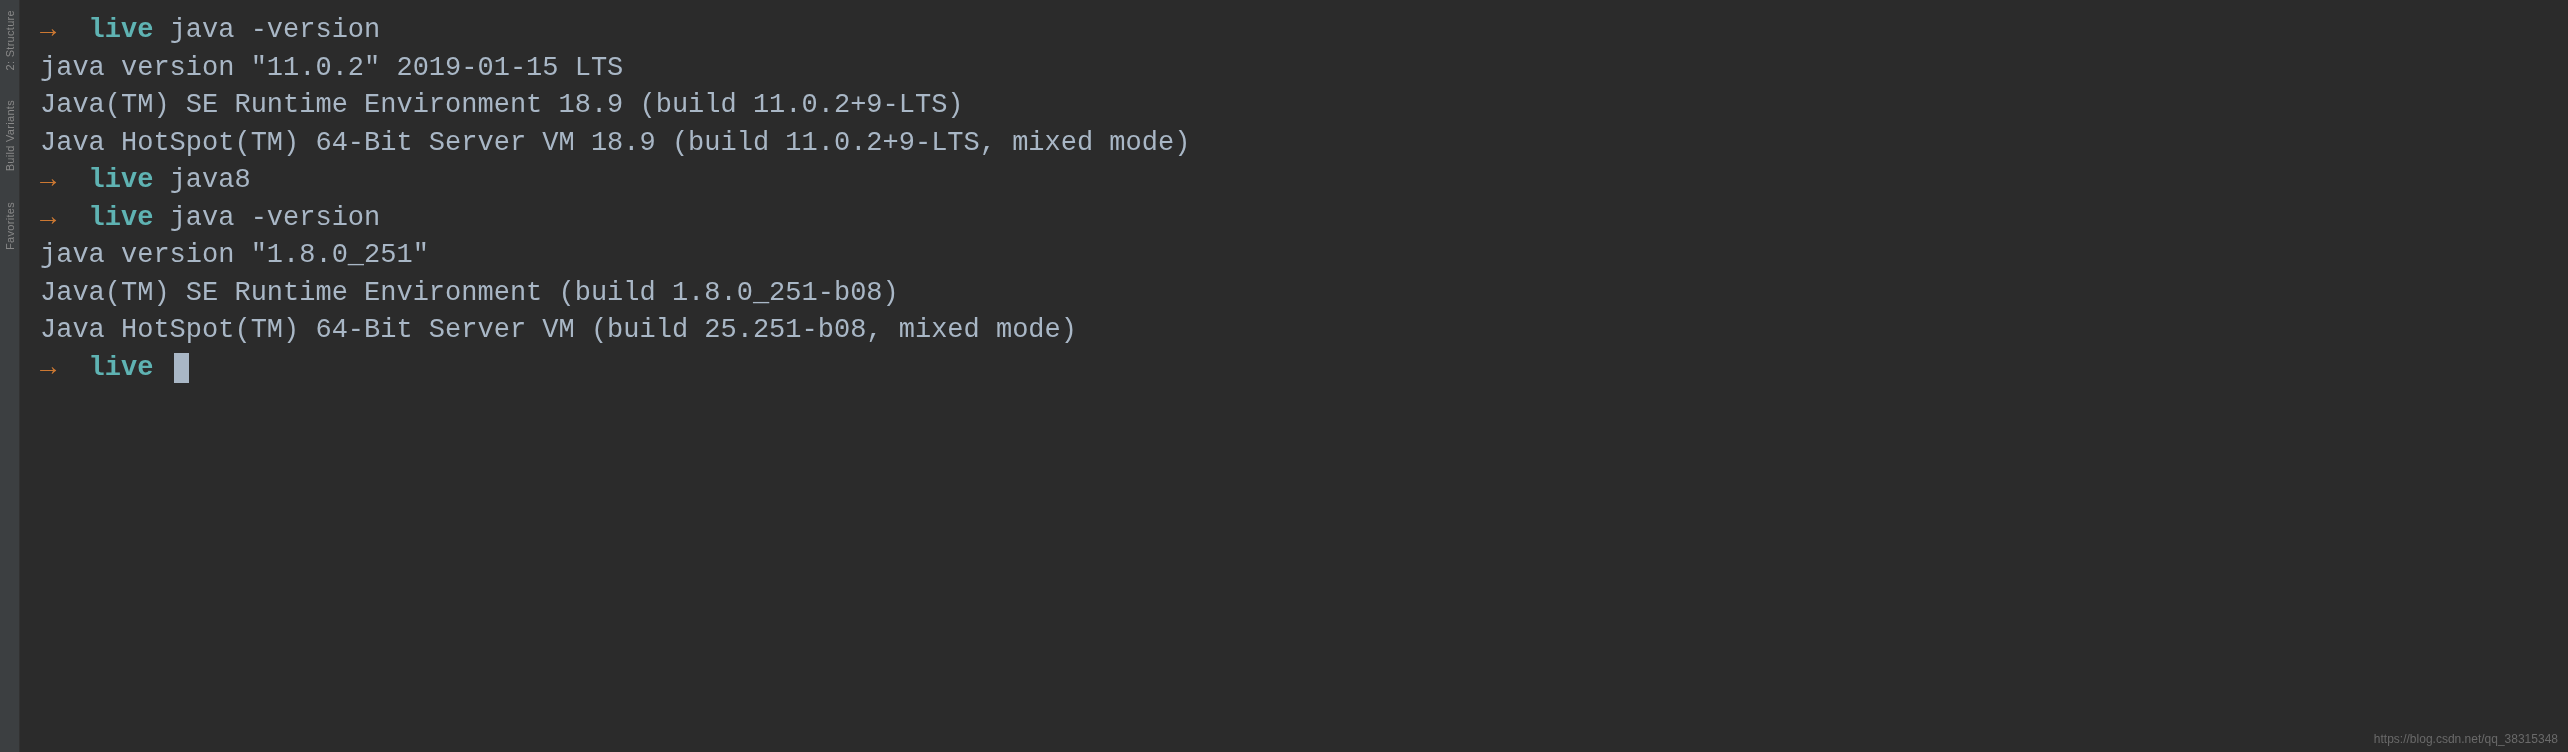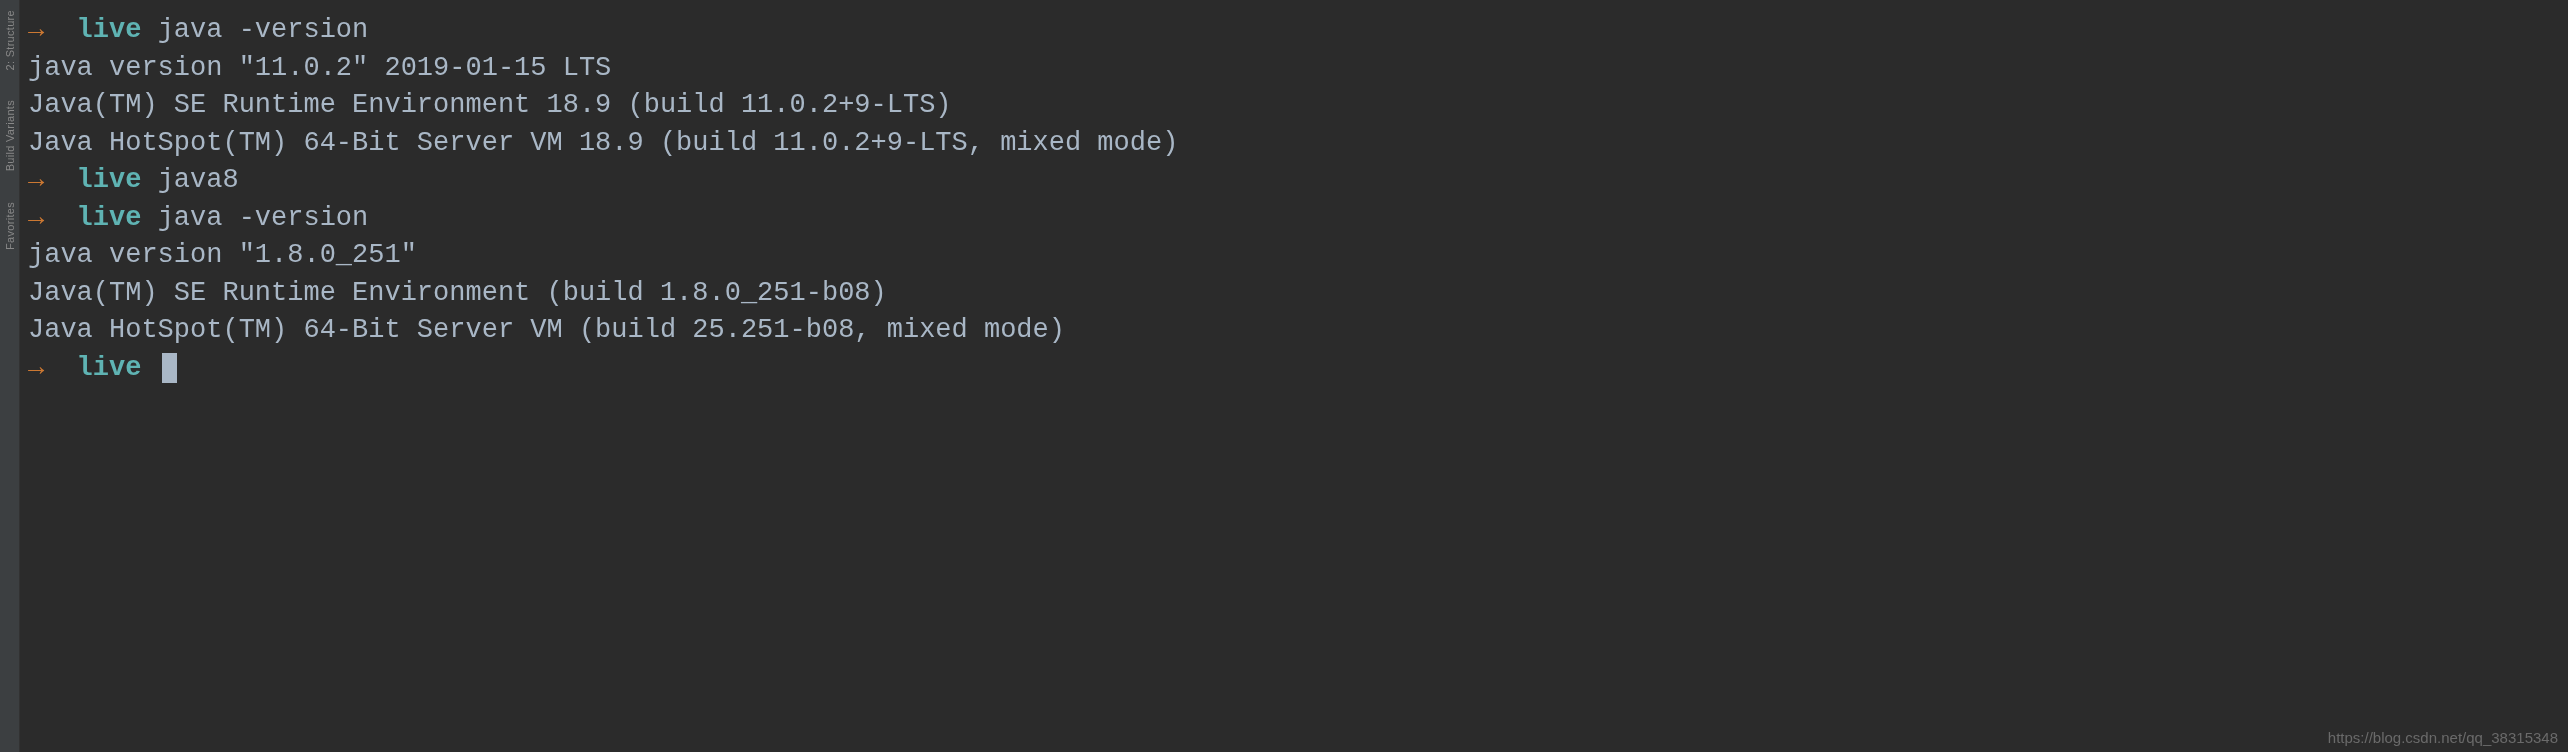--- a/index.html
+++ b/index.html
@@ -34,21 +34,21 @@
       font-size: 11px;
       color: #888;
       font-family: -apple-system, Arial, sans-serif;
       margin-bottom: 30px;
       white-space: nowrap;
       letter-spacing: 0.3px;
     }
     .terminal {
       flex: 1;
       background: #2b2b2b;
-      padding: 12px 0 0 0;
+      padding: 12px 0 0 12px;
       line-height: 1.39;
       white-space: pre;
     }
     .line {
       padding: 0 8px;
     }
     .prompt-arrow {
       color: #cc7832;
       font-weight: bold;
     }
@@ -67,21 +67,21 @@
       width: 15px;
       height: 30px;
       background: #a9b7c6;
       vertical-align: text-bottom;
       margin-left: 4px;
     }
     .watermark {
       position: absolute;
       right: 10px;
       bottom: 6px;
-      font-size: 15px;
+      font-size: 12px;
       color: #6a6a6a;
       font-family: Arial, sans-serif;
       text-align: center;
     }
   </style>
 </head>
 <body>
 
 <div class="sidebar">
   <div class="sidebar-label">2: Structure</div>

